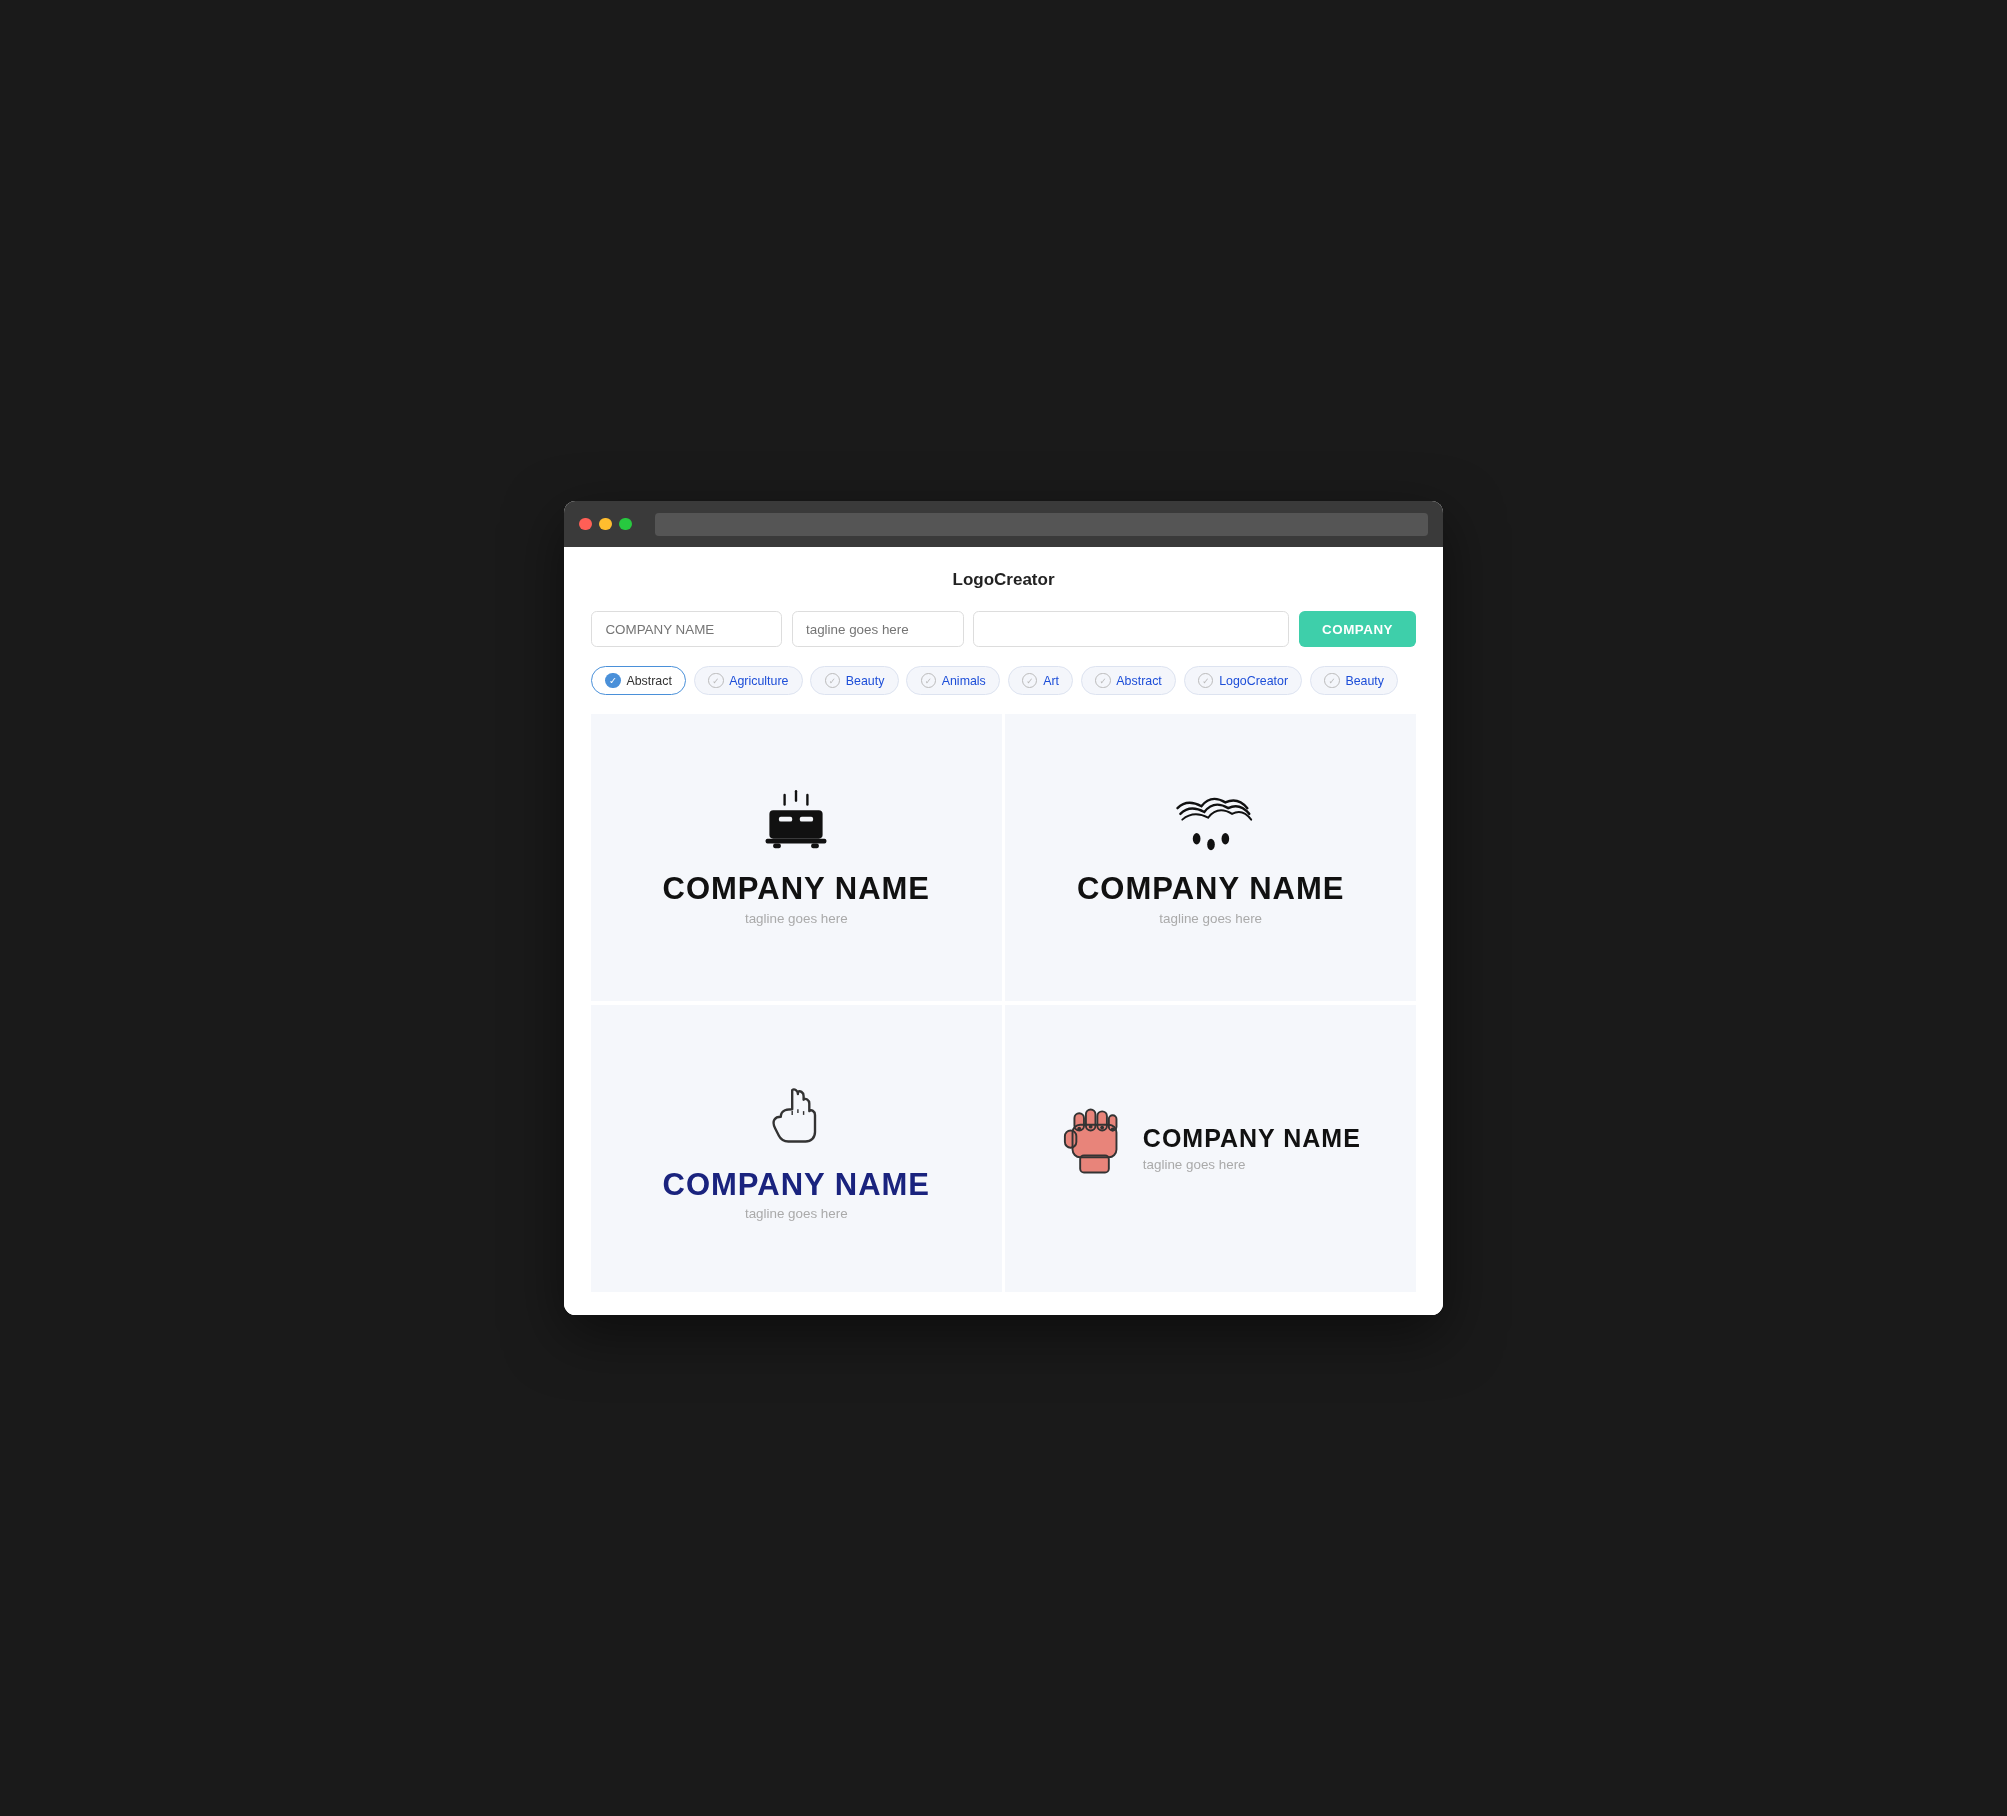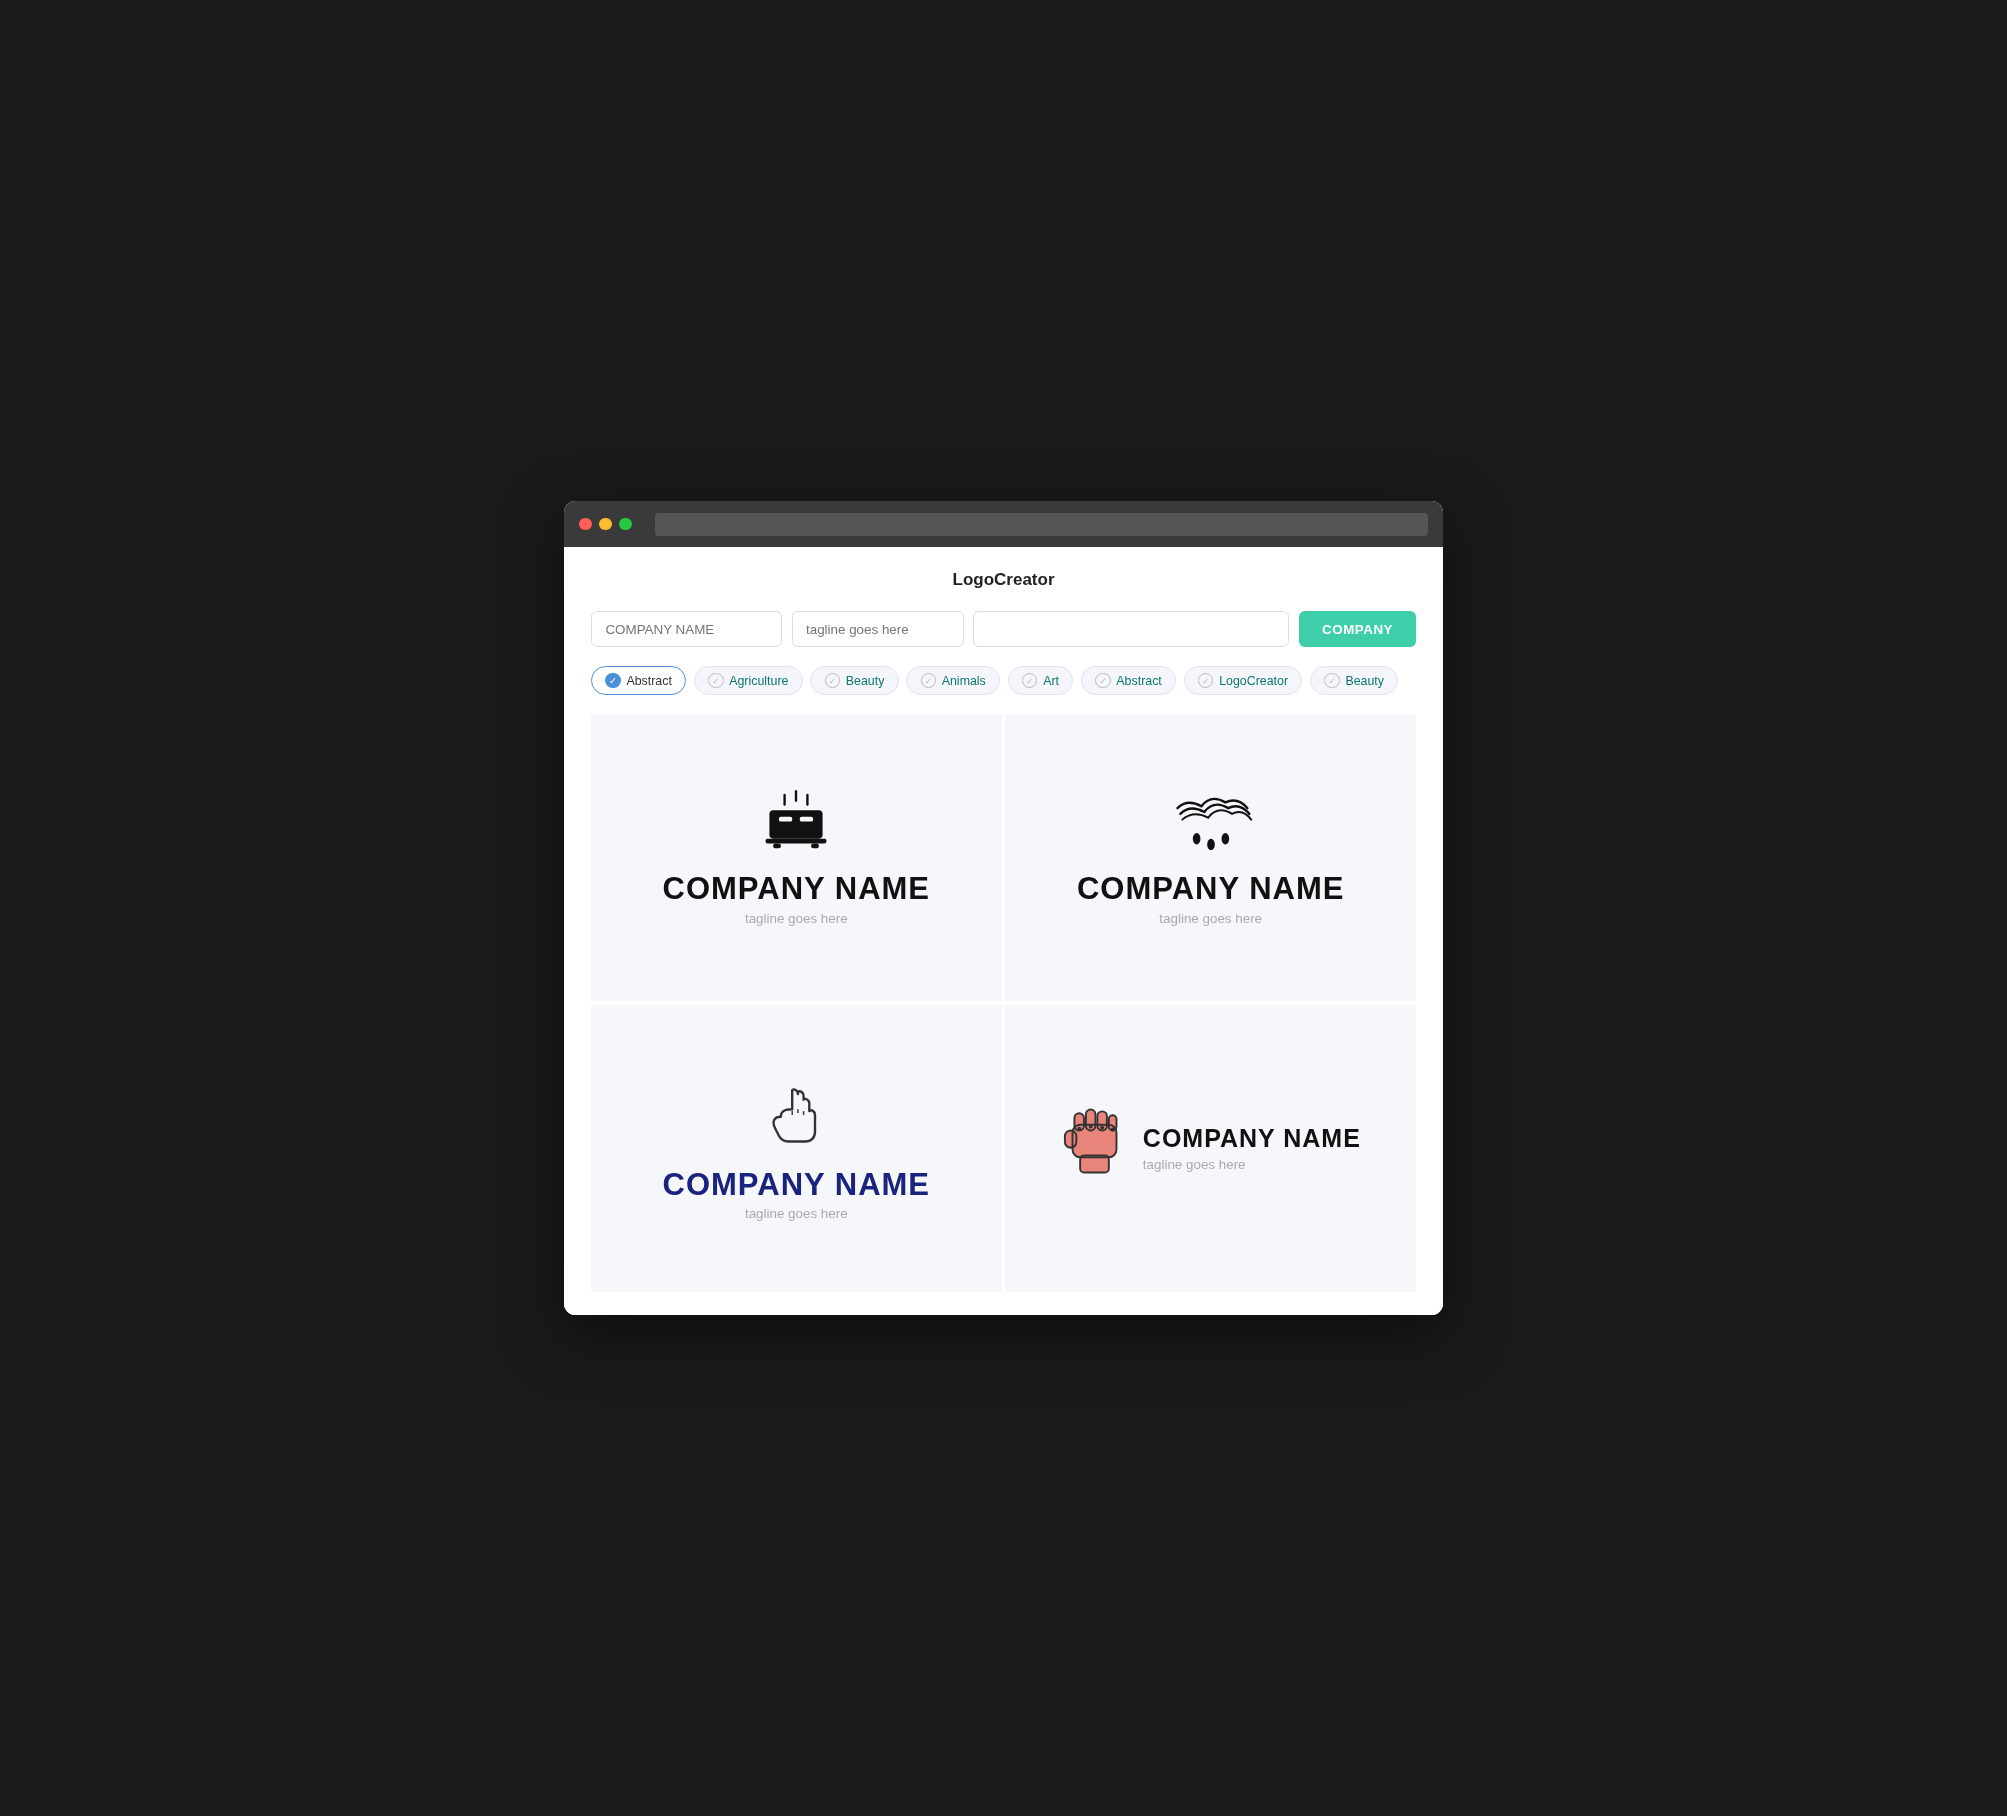--- a/index.html
+++ b/index.html
@@ -95,21 +95,21 @@
     }
     .category-pill {
       display: flex;
       align-items: center;
       gap: 5.7px;
       padding: 5.7px 13.4px;
       border-radius: 19px;
       border: 1.4px solid #dde3f0;
       background: #f4f6fb;
       font-size: 12.4px;
-      color: #0f766e;
+      color: #1d4ed8;
       cursor: pointer;
       white-space: nowrap;
     }
     .category-pill.active {
       background: #fff;
       border-color: #4a90d9;
       color: #333;
     }
     .category-pill .check-icon {
       width: 15.3px; height: 15.3px;

